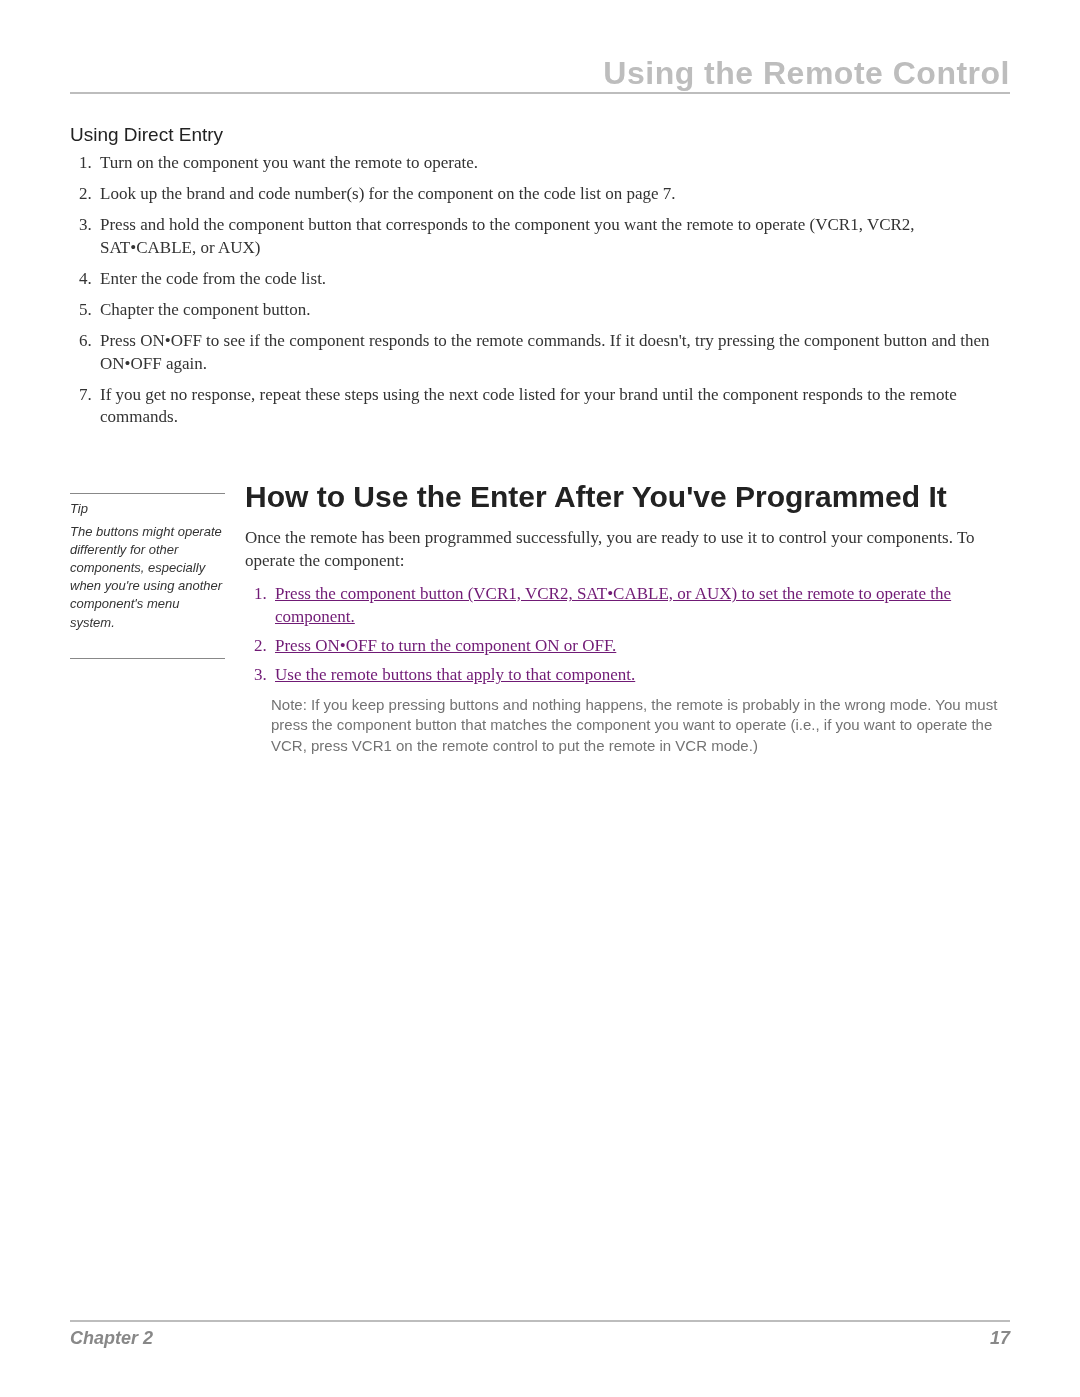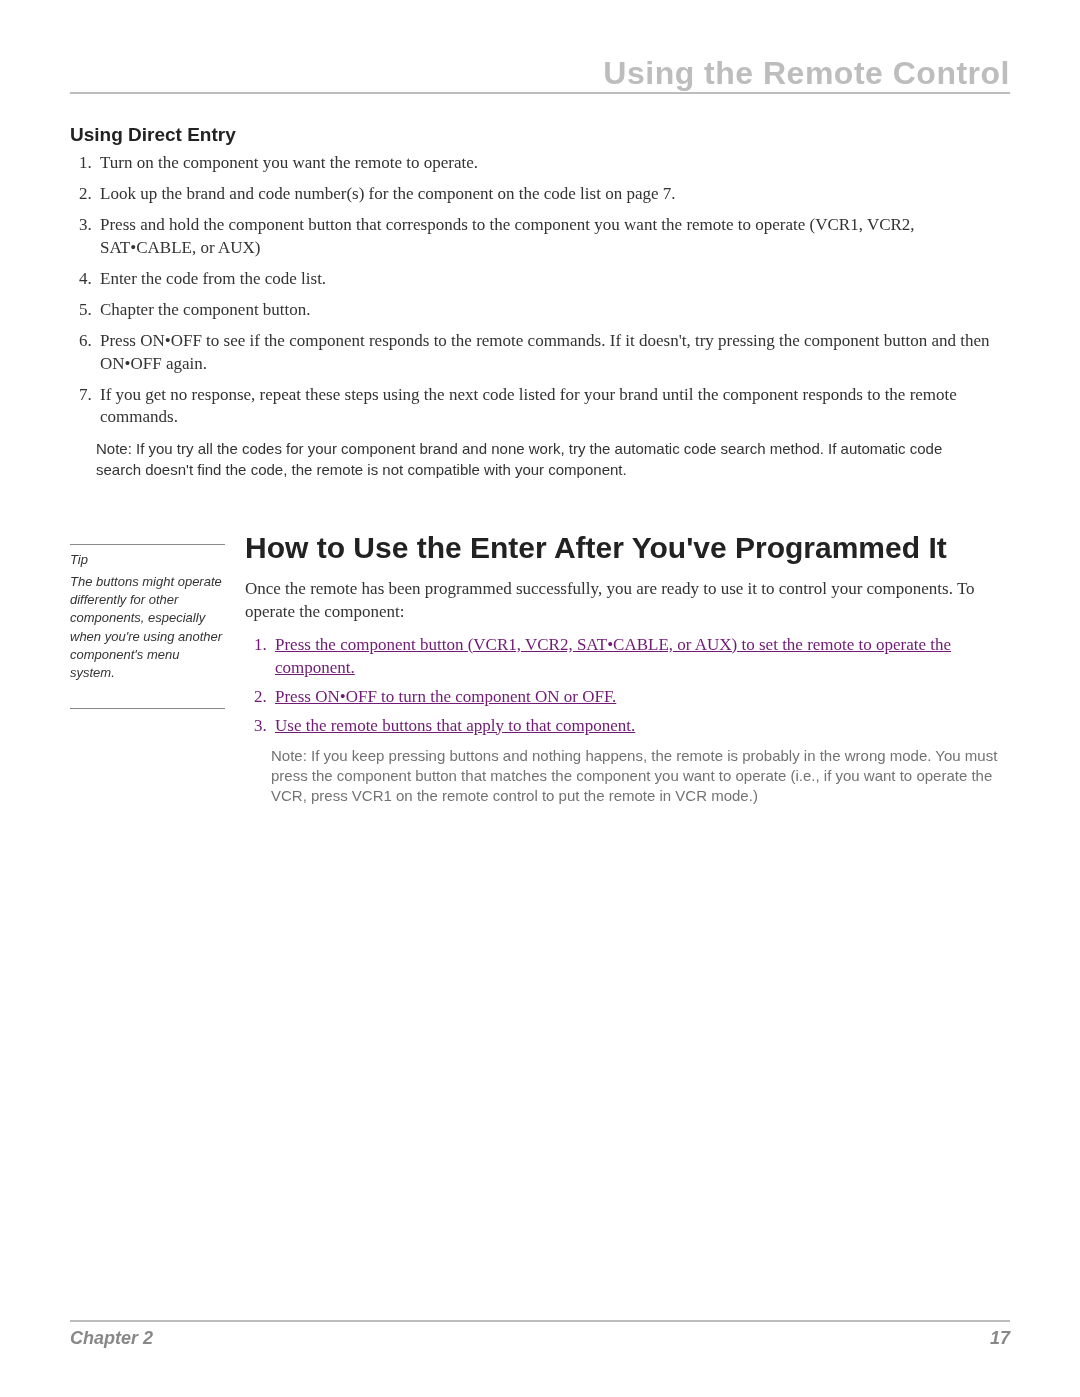--- a/index.html
+++ b/index.html
@@ -15,21 +15,21 @@
     font-family: 'Arial Black', Arial, sans-serif;
     font-weight: 900;
     font-size: 32px;
     color: #bdbdbd;
     letter-spacing: 0.5px;
     border-bottom: 2px solid #bdbdbd;
     margin-bottom: 30px;
   }
   .section-title {
     font-family: Arial, Helvetica, sans-serif;
-    font-weight: bold;
+    font-weight: normal;
     font-size: 19px;
     color: #222;
     margin-bottom: 6px;
   }
   ol.steps {
     list-style: decimal;
     padding-left: 26px;
     font-size: 17px;
     line-height: 1.35;
     color: #333;
@@ -131,21 +131,20 @@
   <div class="section-title">Using Direct Entry</div>
   <ol class="steps">
     <li>Turn on the component you want the remote to operate.</li>
     <li>Look up the brand and code number(s) for the component on the code list on page 7.</li>
     <li>Press and hold the component button that corresponds to the component you want the remote to operate (VCR1, VCR2, SAT•CABLE, or AUX)</li>
     <li>Enter the code from the code list.</li>
     <li>Chapter the component button.</li>
     <li>Press ON•OFF to see if the component responds to the remote commands. If it doesn't, try pressing the component button and then ON•OFF again.</li>
     <li>If you get no response, repeat these steps using the next code listed for your brand until the component responds to the remote commands.</li>
   </ol>
-  <div class="note">Note: If you try all the codes for your component brand and none work, try the automatic code search method. If automatic code search doesn't find the code, the remote is not compatible with your component.</div>
 </div>
 
 <div class="two-col">
   <div class="tip-box">
     <span class="tip-label">Tip</span>
     <span>The buttons might operate differently for other components, especially when you're using another component's menu system.</span>
   </div>
   <div class="main-col">
     <div class="big-heading">How to Use the Enter After You've Programmed It</div>
     <div class="body-text">Once the remote has been programmed successfully, you are ready to use it to control your components. To operate the component:</div>

